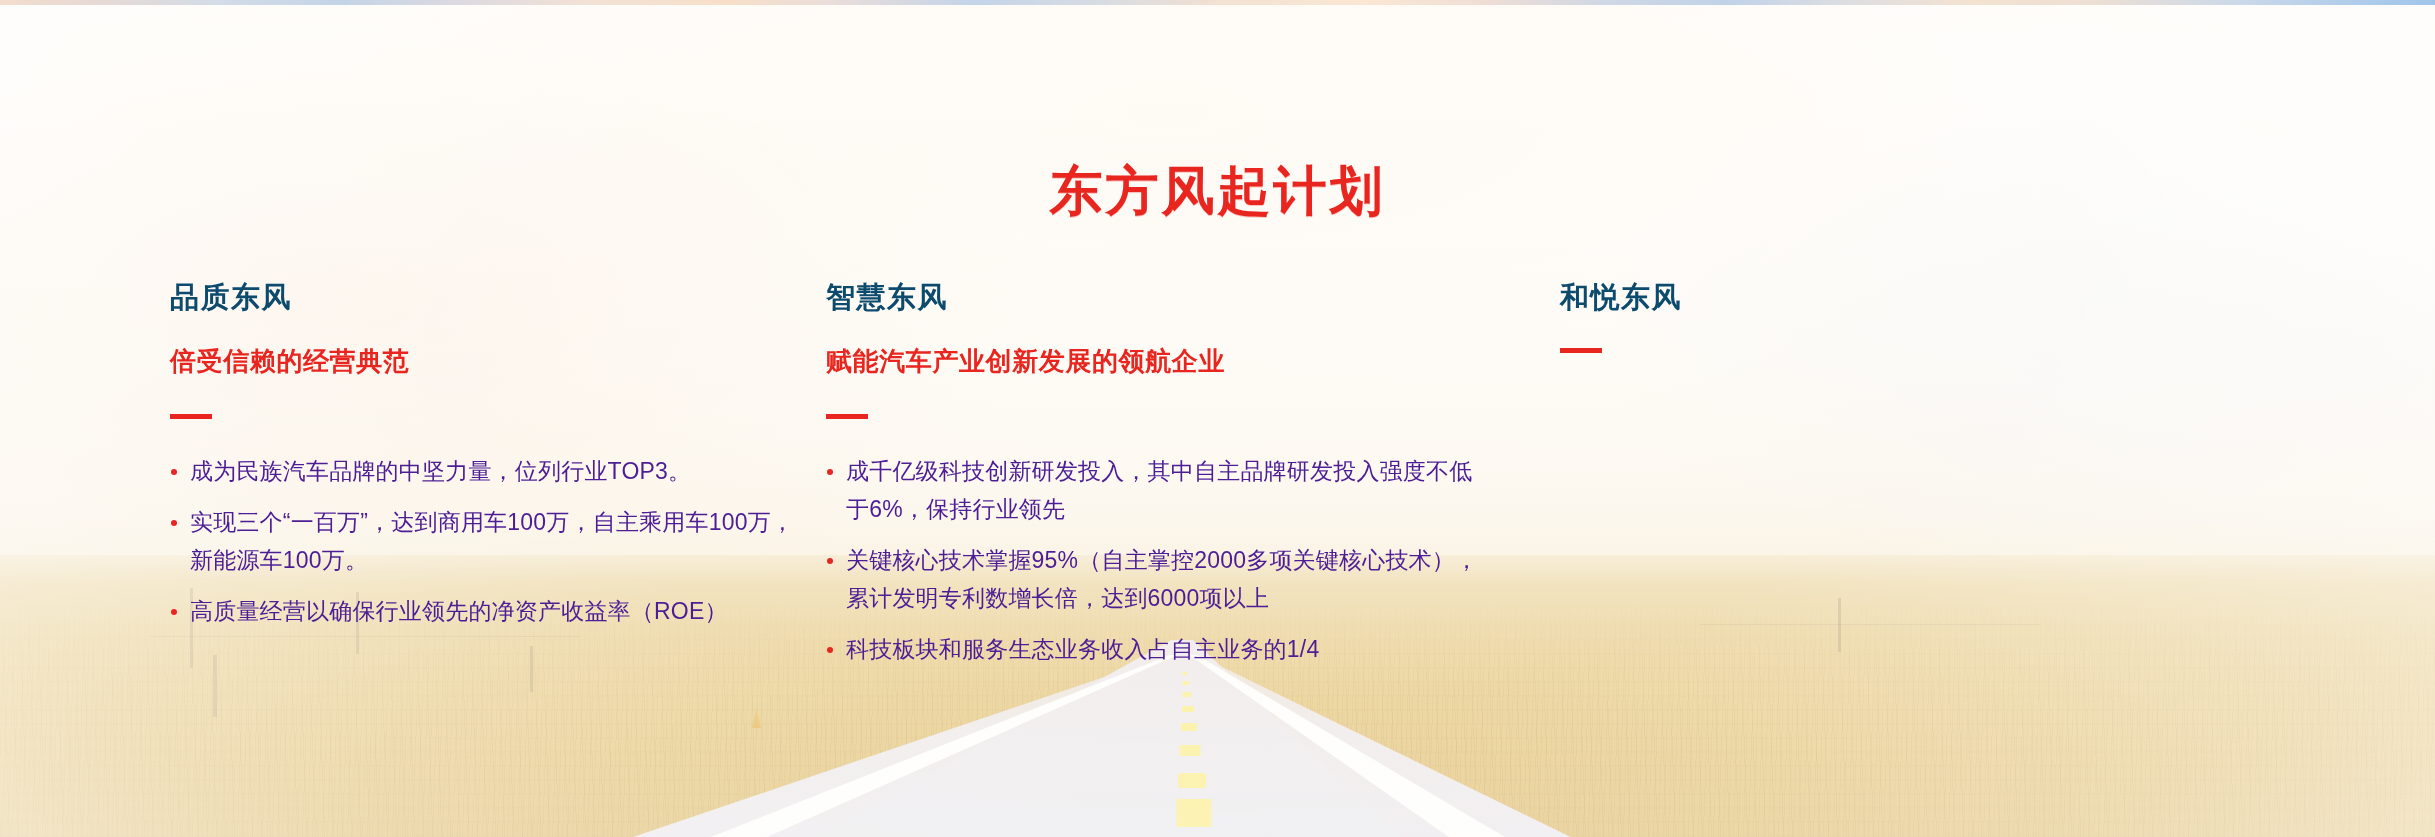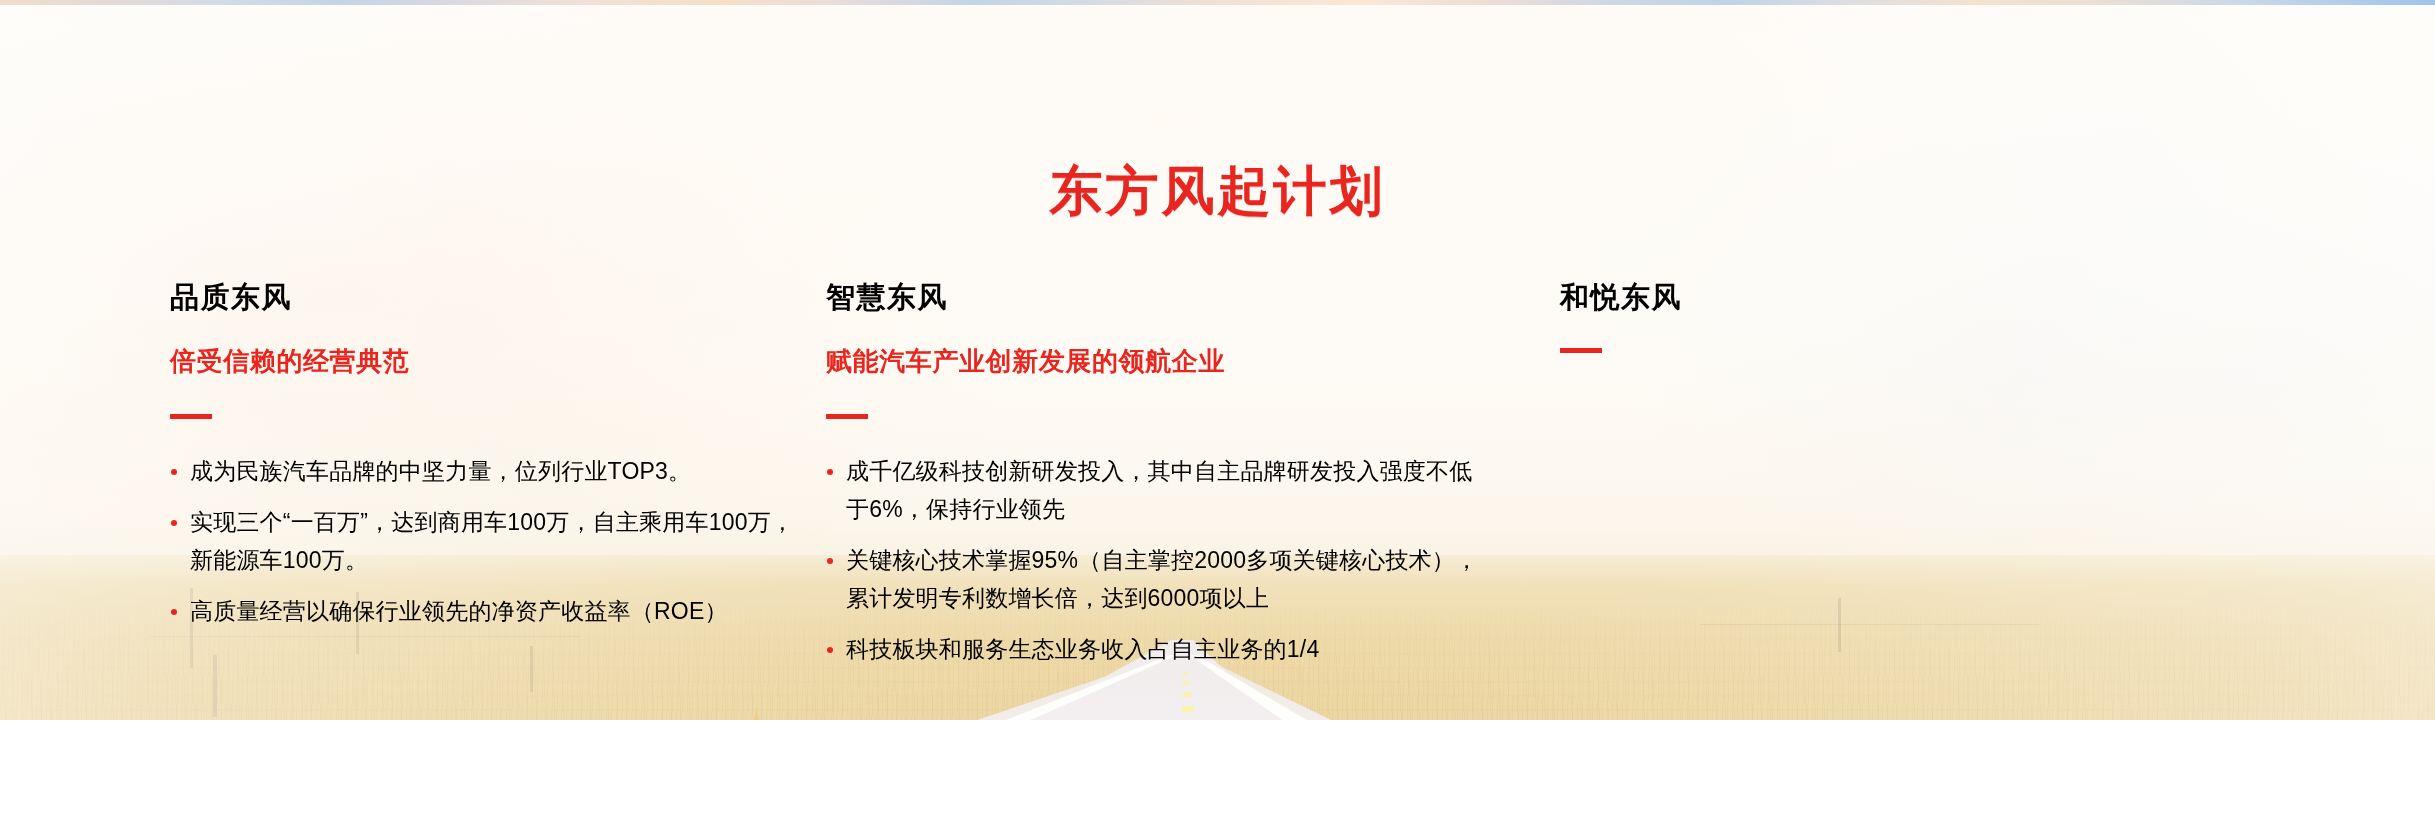--- a/index.html
+++ b/index.html
@@ -7,21 +7,21 @@
     padding: 0;
     background: #ffffff;
   }
   body {
     font-family: "Liberation Sans", "DejaVu Sans", sans-serif;
   }
 
   .stage {
     position: relative;
     width: 2435px;
-    height: 720px;
+    height: 837px;
     overflow: hidden;
     background: #fdfaf5;
   }
 
   
   .bg { position: absolute; inset: 0; overflow: hidden; }
 
   
   .bg-sky-strip {
     position: absolute;
@@ -192,21 +192,21 @@
     position: absolute;
     top: 0;
   }
   .col-0 { left: 170px;  width: 640px; }
   .col-1 { left: 826px;  width: 655px; }
   .col-2 { left: 1560px; width: 760px; }
 
   .col-title {
     font-size: 29px;
     font-weight: 700;
-    color: #000000;
+    color: #0c4a6e;
     letter-spacing: 1.5px;
     line-height: 1;
     margin: 0 0 36px 0;
     white-space: nowrap;
   }
   .col-subtitle {
     font-size: 26px;
     font-weight: 700;
     color: #e8251f;
     letter-spacing: .6px;
@@ -225,21 +225,21 @@
     list-style: none;
     margin: 0;
     padding: 0;
   }
   .bullet {
     position: relative;
     padding-left: 20px;
     margin-bottom: 13px;
     font-size: 23px;
     line-height: 38px;
-    color: #000000;
+    color: #4c1d95;
     letter-spacing: .2px;
   }
   .bullet::before {
     content: "";
     position: absolute;
     left: 1px;
     top: 17px;
     width: 6px;
     height: 6px;
     border-radius: 50%;

